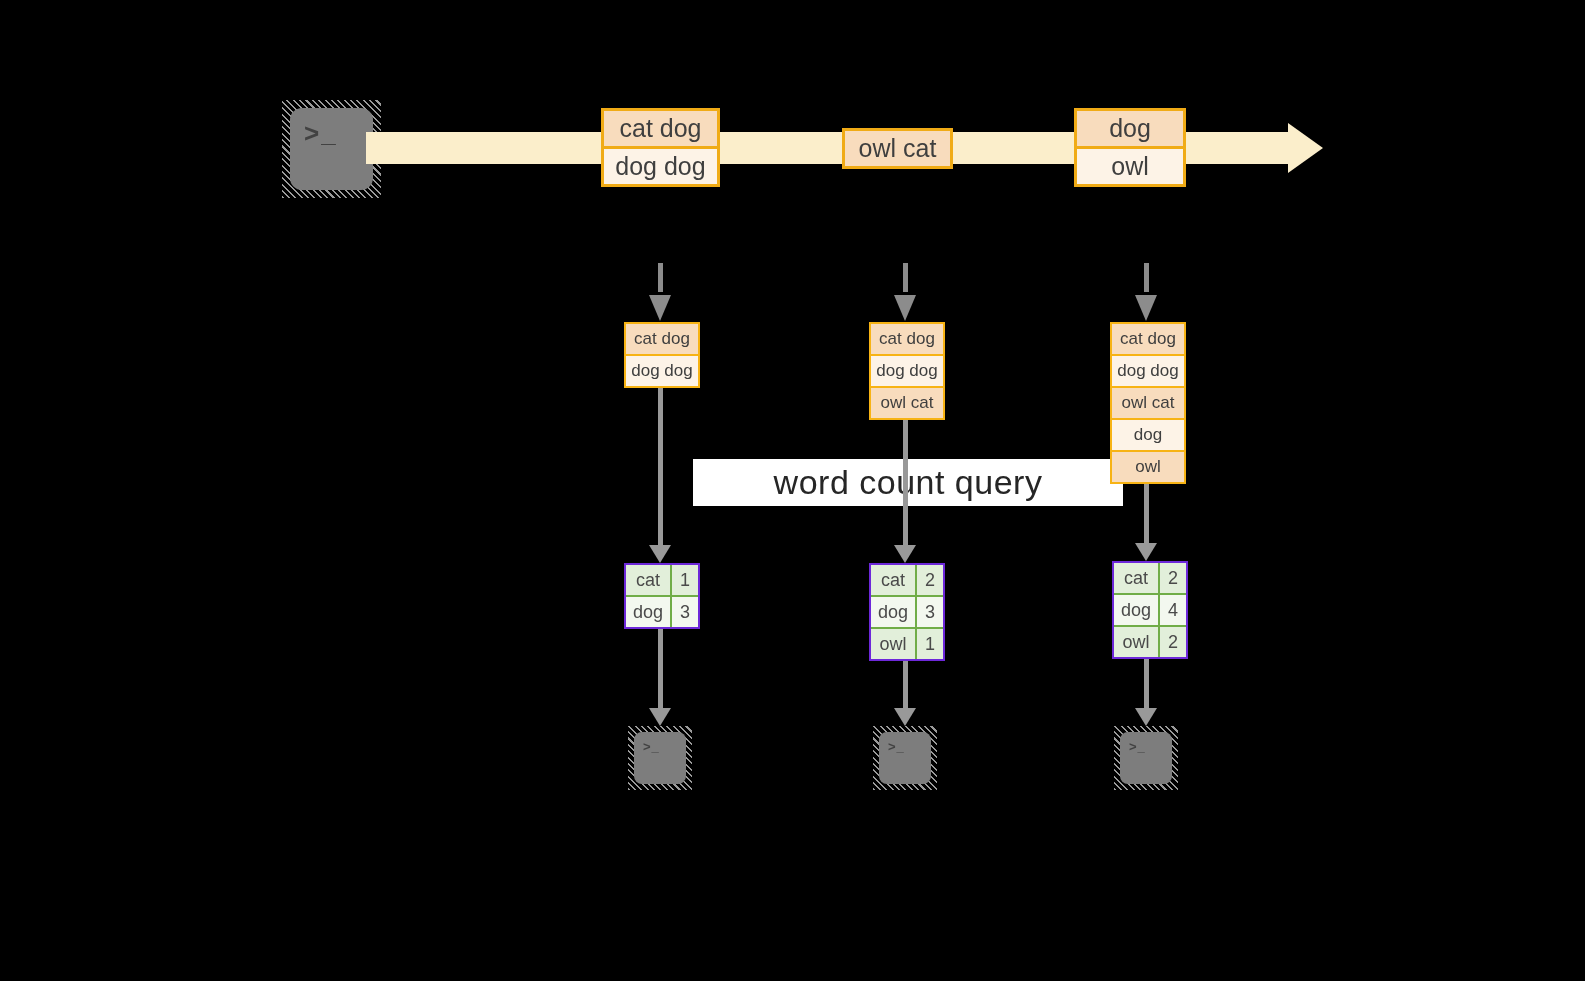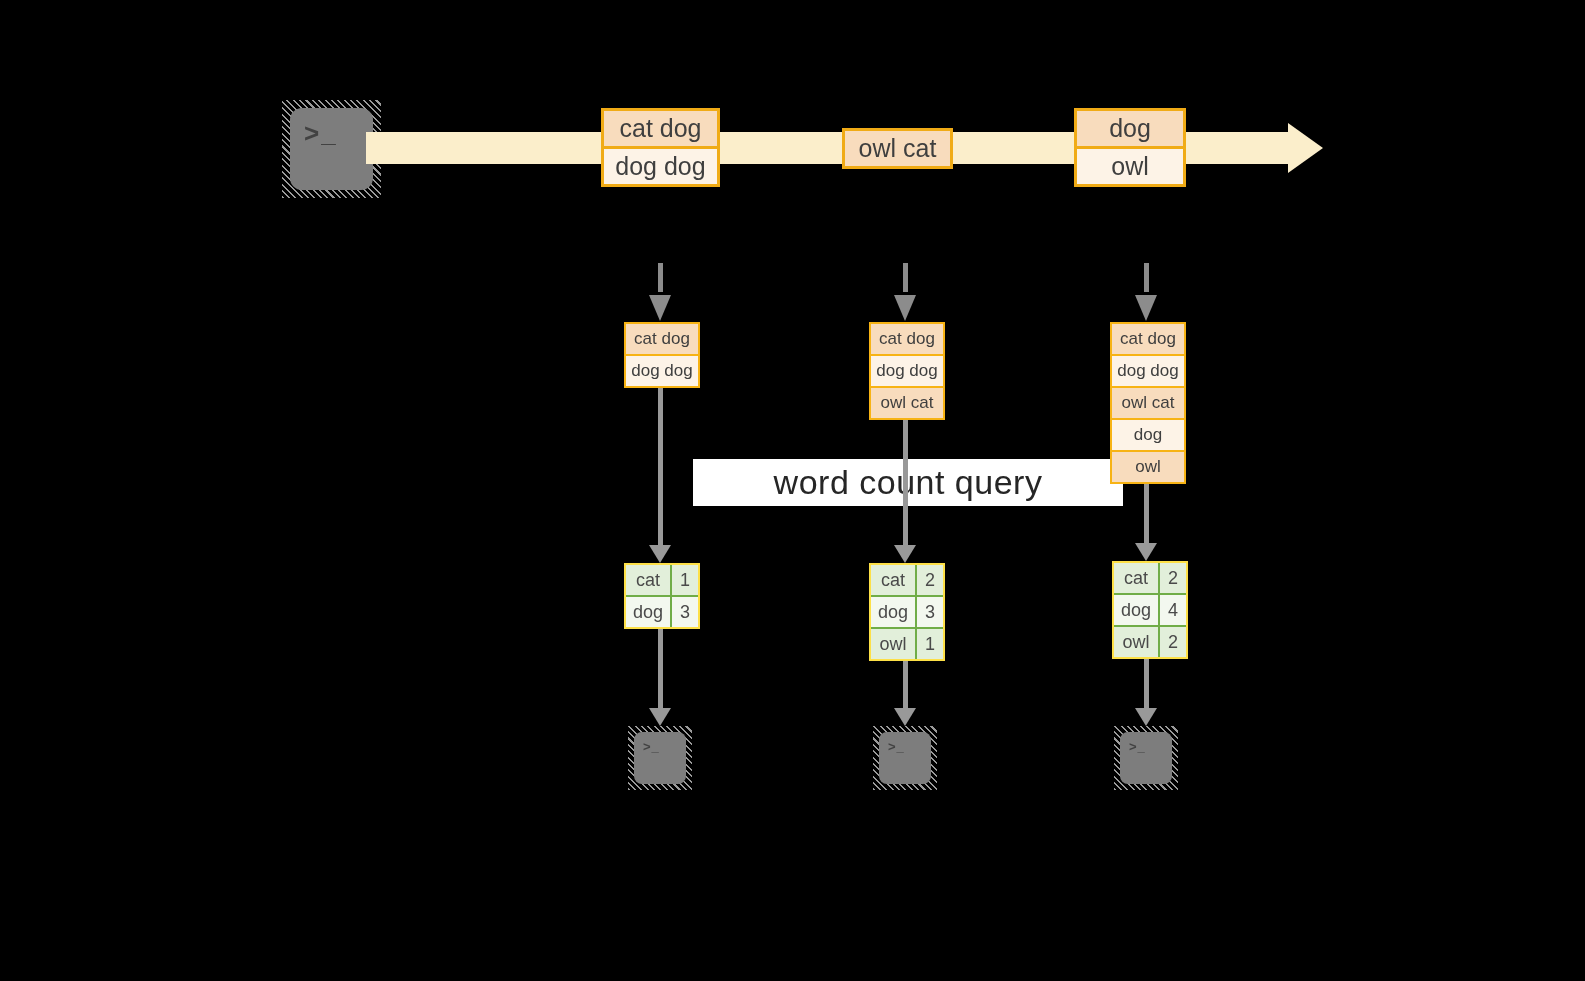--- a/index.html
+++ b/index.html
@@ -34,21 +34,21 @@
   .batch .brow:nth-child(odd){background:#F8DCBD;}
   .batch .brow:nth-child(even){background:#FDF3E7;}
   
   .statebox{position:absolute;width:72px;border:2px solid #F7B314;z-index:3;}
   .statebox .srow{height:30px;display:flex;align-items:center;justify-content:center;
     font-size:17px;color:#3f3f3f;border-bottom:2px solid #F7B314;}
   .statebox .srow:last-child{border-bottom:none;}
   .statebox .srow:nth-child(odd){background:#F8DCBD;}
   .statebox .srow:nth-child(even){background:#FDF3E7;}
   
-  .gtable{position:absolute;width:72px;border:2px solid #fde047;z-index:3;background:#fde047;}
+  .gtable{position:absolute;width:72px;border:2px solid #6d28d9;z-index:3;background:#fde047;}
   .grow{display:flex;height:30px;border-bottom:2px solid #70AD47;}
   .grow:last-child{border-bottom:none;}
   .gword{width:44px;display:flex;align-items:center;justify-content:center;
     font-size:18px;color:#4a4a4a;border-right:2px solid #70AD47;}
   .gnum{flex:1;display:flex;align-items:center;justify-content:center;font-size:18px;color:#4a4a4a;}
   .grow:nth-child(odd) .gword,.grow:nth-child(odd) .gnum{background:#E2EFDA;}
   .grow:nth-child(even) .gword,.grow:nth-child(even) .gnum{background:#F3F8EF;}
   
   .vline{position:absolute;width:5px;background:#999999;z-index:2;}
   .vdash{position:absolute;width:5px;background:#8c8c8c;z-index:2;}

